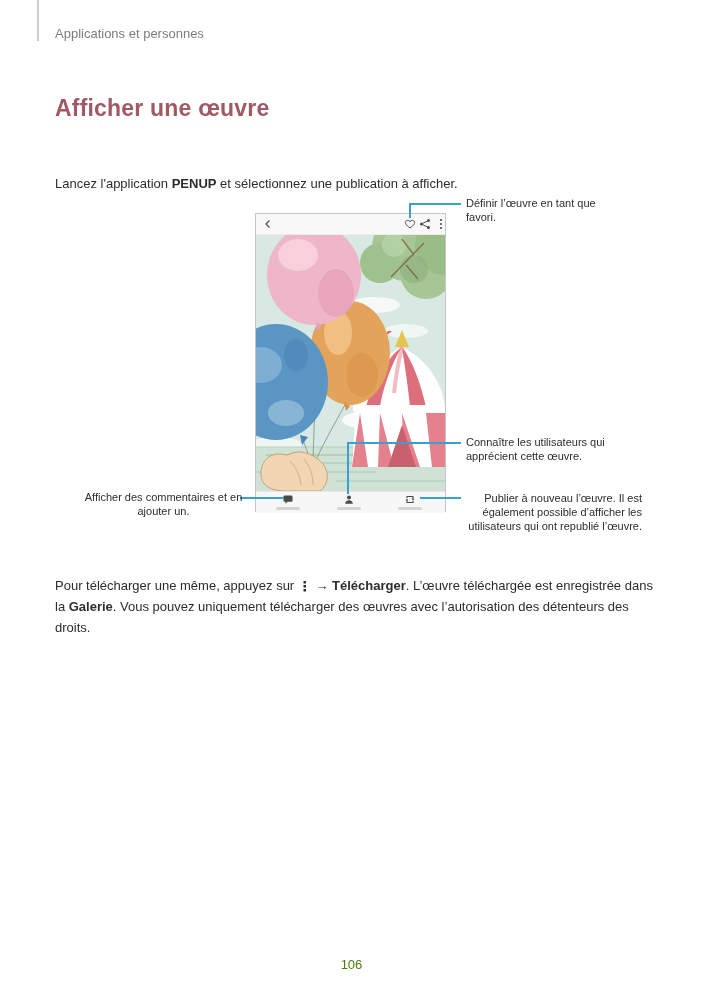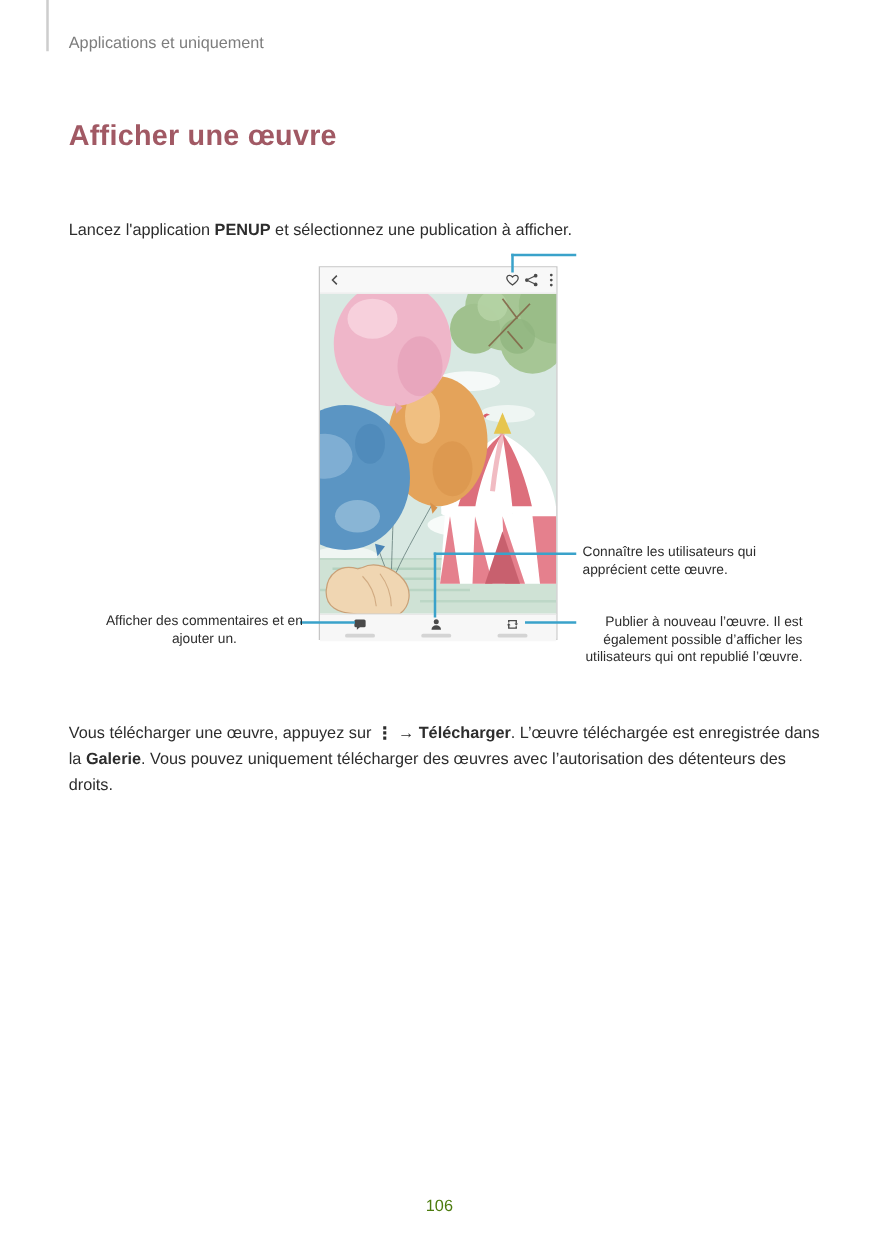--- a/index.html
+++ b/index.html
@@ -40,21 +40,21 @@
   .co-likes{left:466px;top:435px;width:165px;}
   .co-repost{left:466px;top:491px;width:176px;text-align:right;}
   .co-comments{left:72px;top:490px;width:183px;text-align:center;}
 </style>
 </head>
 <body>
 
 <div class="page">
 
   <div class="head-rule"></div>
-  <div class="running-header">Applications et uniquement</div>
+  <div class="running-header">Applications et personnes</div>
 
   <h1 class="sec-title">Afficher une œuvre</h1>
 
 
   <p class="para p2"><span>Lancez l'application </span><b>PENUP</b><span> et sélectionnez une publication à afficher.</span></p>
 
   <div class="device">
     <div class="topbar">
       <svg class="ico" style="left:6px" viewBox="0 0 12 12">
         <polyline points="7.5,2.5 4,6 7.5,9.5" fill="none" stroke="#4a4a4a" stroke-width="1.2"></polyline>
@@ -185,21 +185,22 @@
 
   <div class="cl" style="left:409px;top:203px;width:52px;height:2px;"></div>
   <div class="cl" style="left:409px;top:203px;width:2px;height:15px;"></div>
 
   <div class="cl" style="left:347px;top:442px;width:114px;height:2px;"></div>
   <div class="cl" style="left:347px;top:442px;width:2px;height:52px;"></div>
 
   <div class="cl" style="left:420px;top:497px;width:41px;height:2px;"></div>
   <div class="cl" style="left:240px;top:497px;width:44px;height:2px;"></div>
 
+  <div class="callout co-favorite">Définir l’œuvre en tant que favori.</div>
   <div class="callout co-likes">Connaître les utilisateurs qui apprécient cette œuvre.</div>
   <div class="callout co-repost">Publier à nouveau l’œuvre. Il est également possible d’afficher les utilisateurs qui ont republié l’œuvre.</div>
   <div class="callout co-comments">Afficher des commentaires et en ajouter un.</div>
 
-  <p class="para p3"><span>Vous télécharger une œuvre, appuyez sur </span><span class="inline-more">⋮</span><span> → </span><b>Télécharger</b><span>. L’œuvre téléchargée est enregistrée dans la </span><b>Galerie</b><span>. Vous pouvez uniquement télécharger des œuvres avec l’autorisation des détenteurs des droits.</span></p>
+  <p class="para p3"><span>Pour télécharger une même, appuyez sur </span><span class="inline-more">⋮</span><span> → </span><b>Télécharger</b><span>. L’œuvre téléchargée est enregistrée dans la </span><b>Galerie</b><span>. Vous pouvez uniquement télécharger des œuvres avec l’autorisation des détenteurs des droits.</span></p>
 
   <div class="page-num">106</div>
 
 </div>
 
 </body></html>

